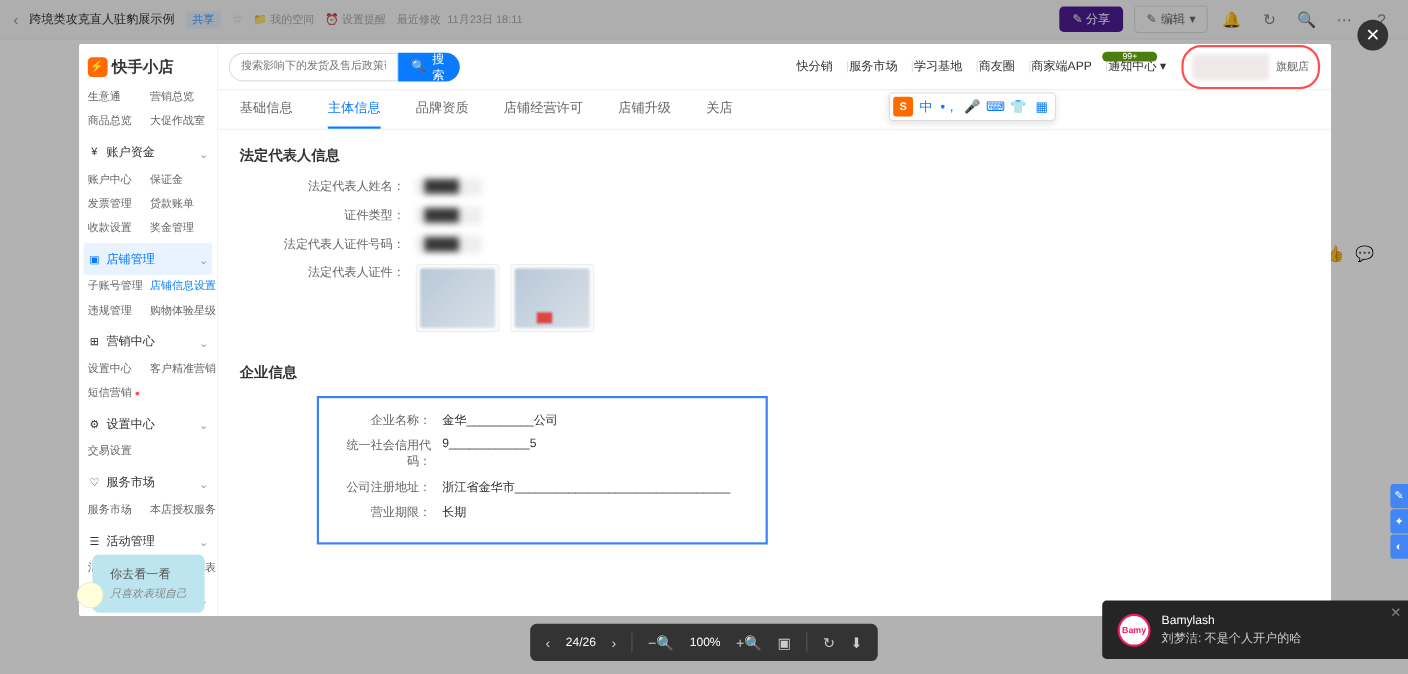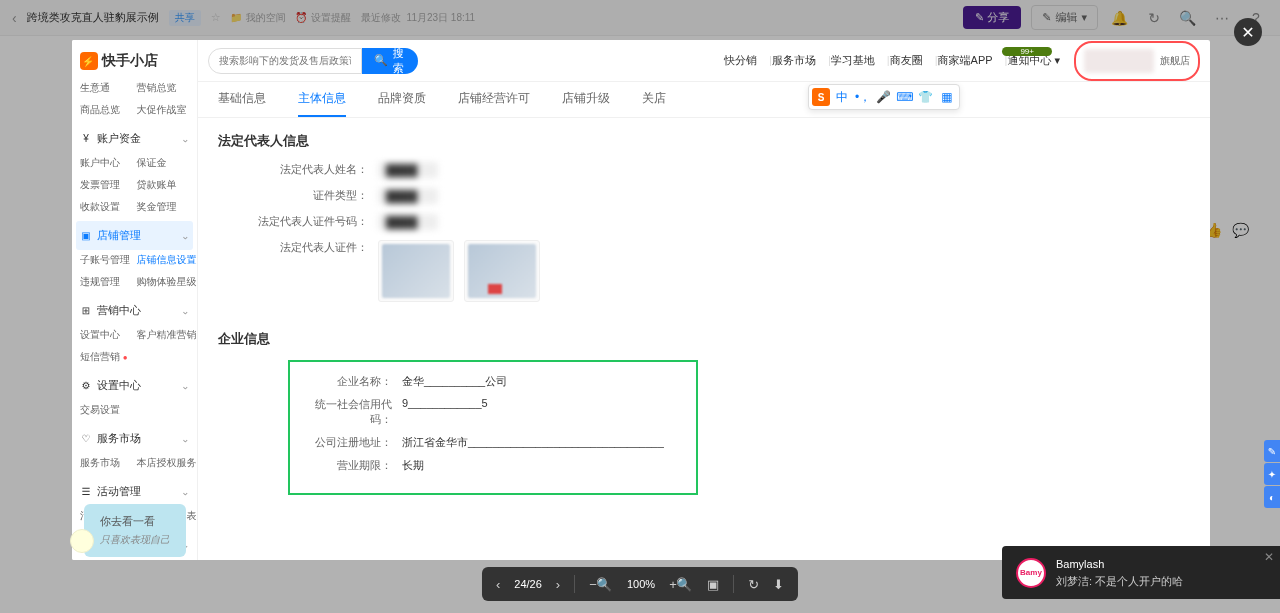--- a/index.html
+++ b/index.html
@@ -66,21 +66,21 @@
     .panel-title { font-size: 13px; font-weight: 600; color: #333; margin-bottom: 12px; }
     .info-row { display: flex; align-items: flex-start; margin-bottom: 10px; font-size: 11px; }
     .info-label { width: 160px; text-align: right; color: #666; padding-right: 10px; }
     .info-value { color: #333; display: flex; gap: 10px; align-items: flex-end; }
     .blur-text { filter: blur(3px); background: #eee; padding: 2px 8px; border-radius: 2px; min-width: 60px; display: inline-block; }
     .id-photo { width: 76px; height: 62px; border: 1px solid #eee; border-radius: 3px; padding: 3px; display: flex; align-items: center; justify-content: center; background: #fafafa; position: relative; }
     .id-inner { width: 100%; height: 100%; background: linear-gradient(135deg, #b8c8d8 0%, #d8e0e8 100%); filter: blur(1px); border-radius: 2px; position: relative; }
     .id-photo.second .id-inner::after { content: ''; position: absolute; bottom: 4px; left: 30%; width: 14px; height: 10px; background: #d44; }
     
     .section-gap { height: 18px; }
-    .red-box { border: 2px solid #22c55e; padding: 12px; margin-left: 70px; width: 410px; }
+    .red-box { border: 2px solid #3b82f6; padding: 12px; margin-left: 70px; width: 410px; }
     .red-box .info-row { margin-bottom: 8px; }
     .red-box .info-label { width: 100px; }
     .license-photo { width: 76px; height: 62px; border: 1px solid #eee; padding: 3px; background: #fafafa; display: flex; align-items: center; justify-content: center; }
     .license-inner { width: 100%; height: 100%; background: #f8e8e0; border: 1px solid #e8c8b0; filter: blur(0.5px); position: relative; }
     .license-inner::before { content: ''; position: absolute; top: 4px; left: 40%; width: 12px; height: 4px; background: #d44; }
     
     
     .float-tabs { position: absolute; right: 0; top: 440px; display: flex; flex-direction: column; gap: 1px; }
     .float-tab { width: 16px; height: 22px; background: #4285f4; display: flex; align-items: center; justify-content: center; color: #fff; font-size: 10px; border-radius: 3px 0 0 3px; }
     

